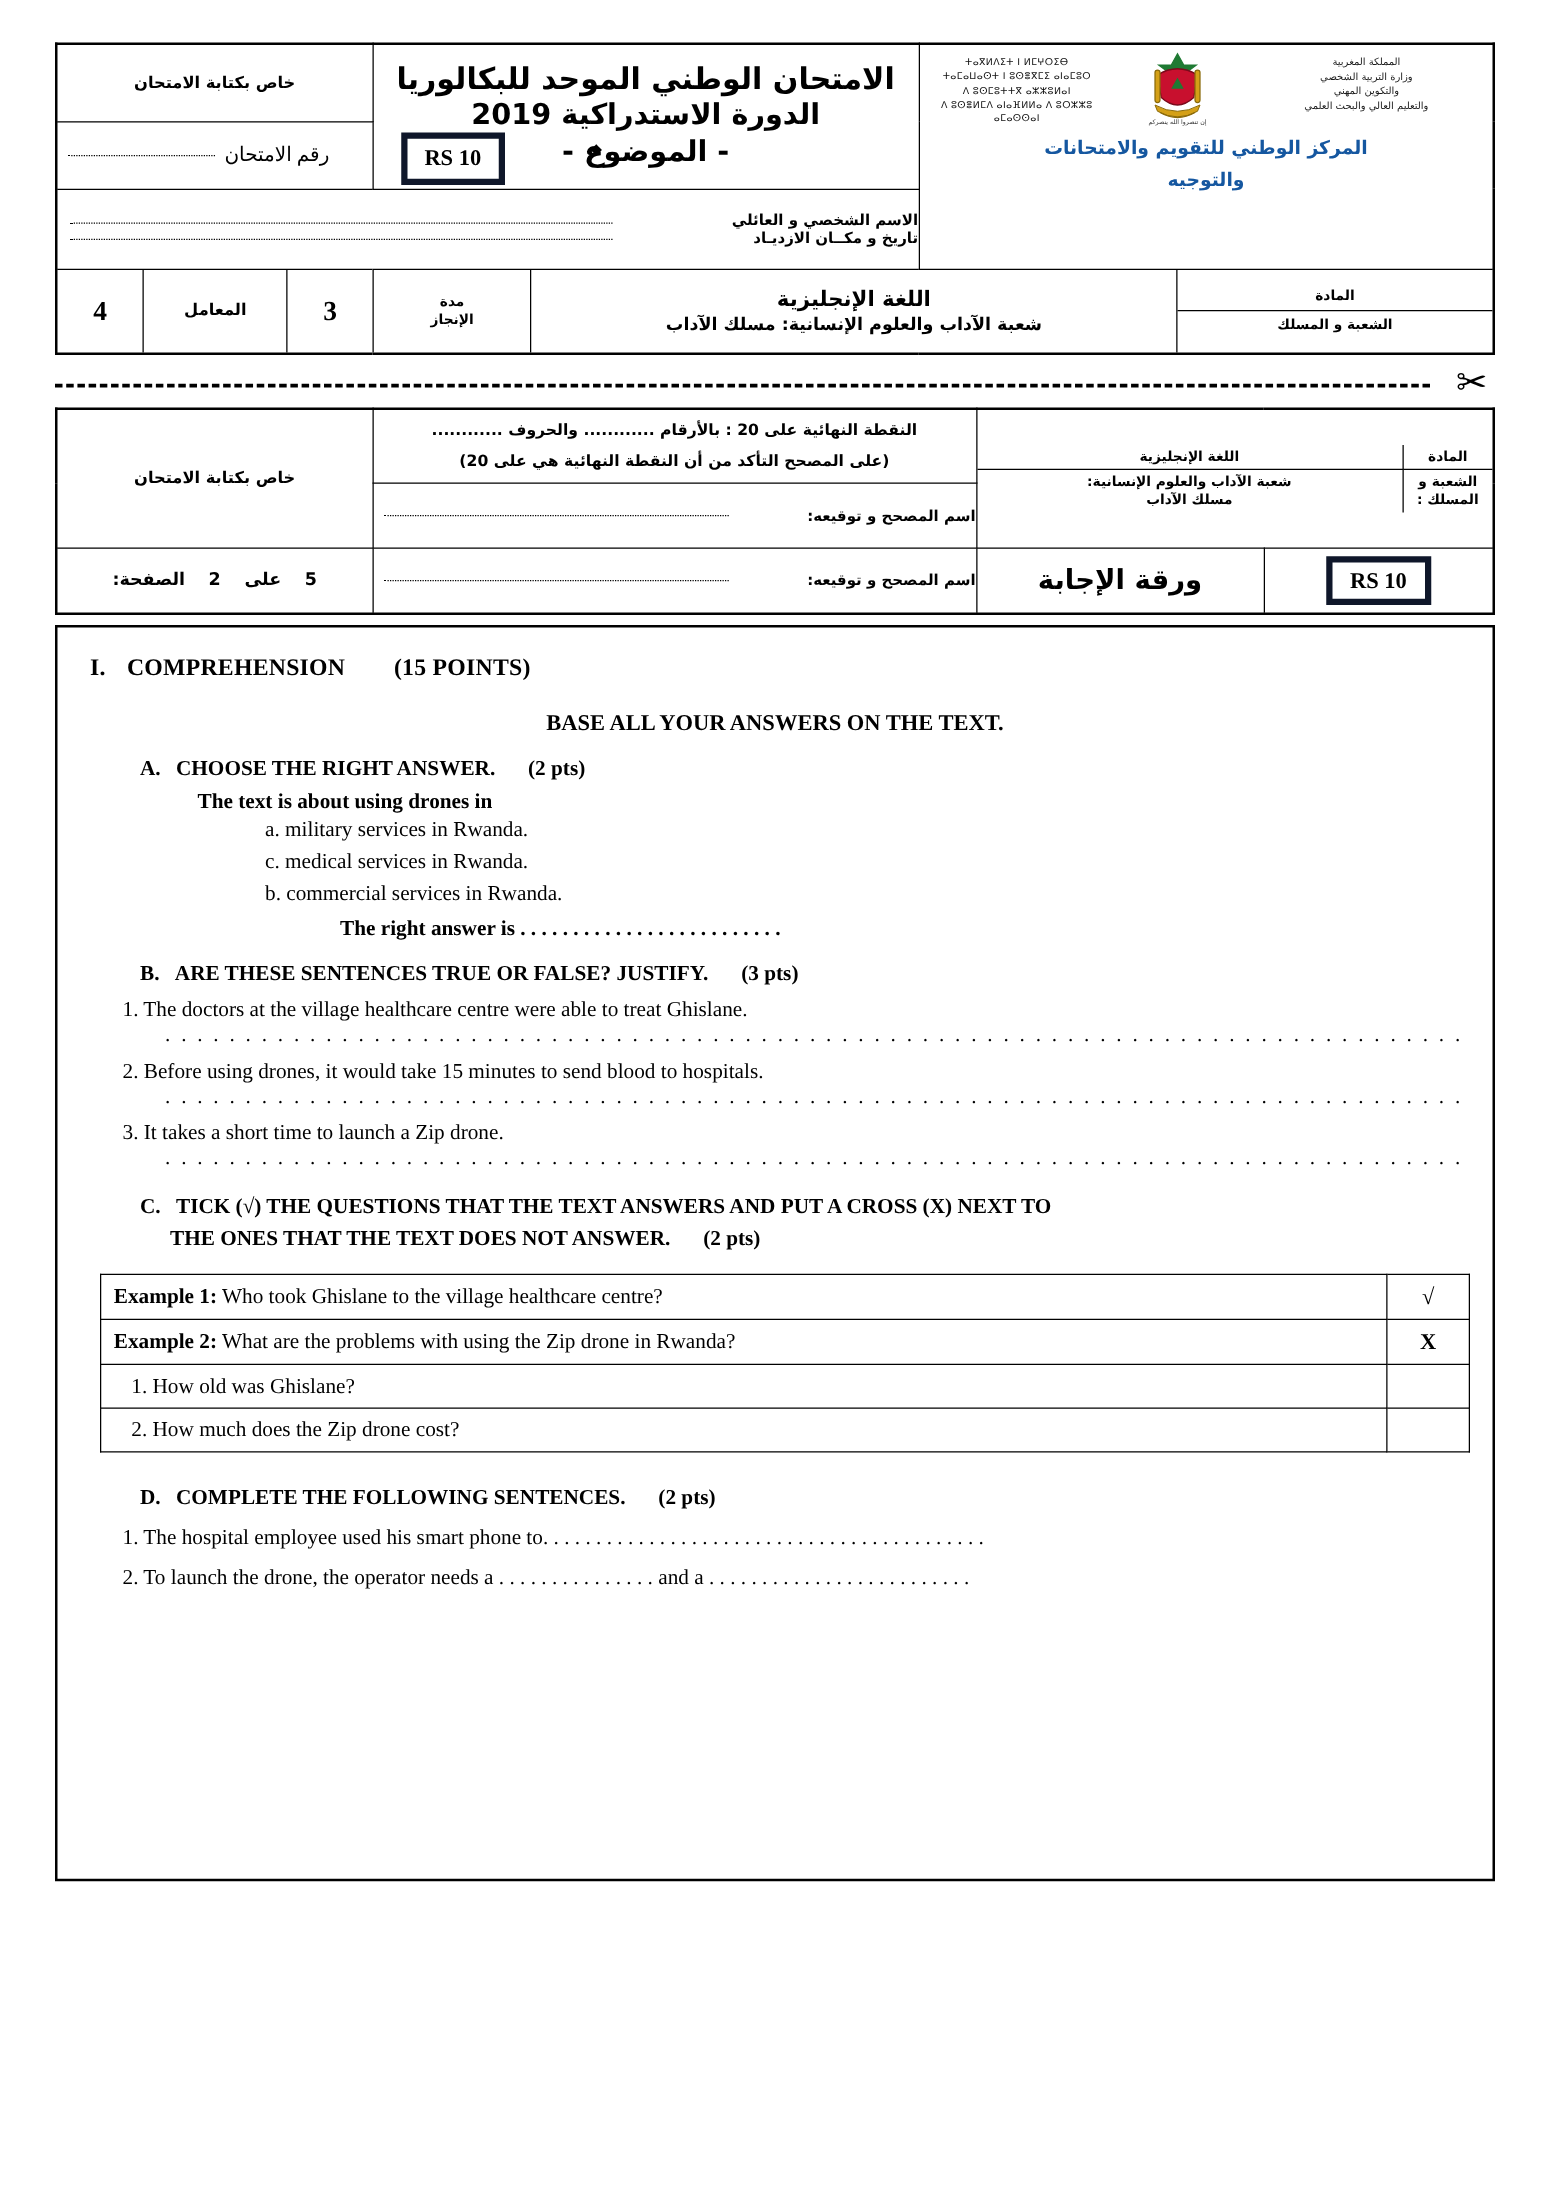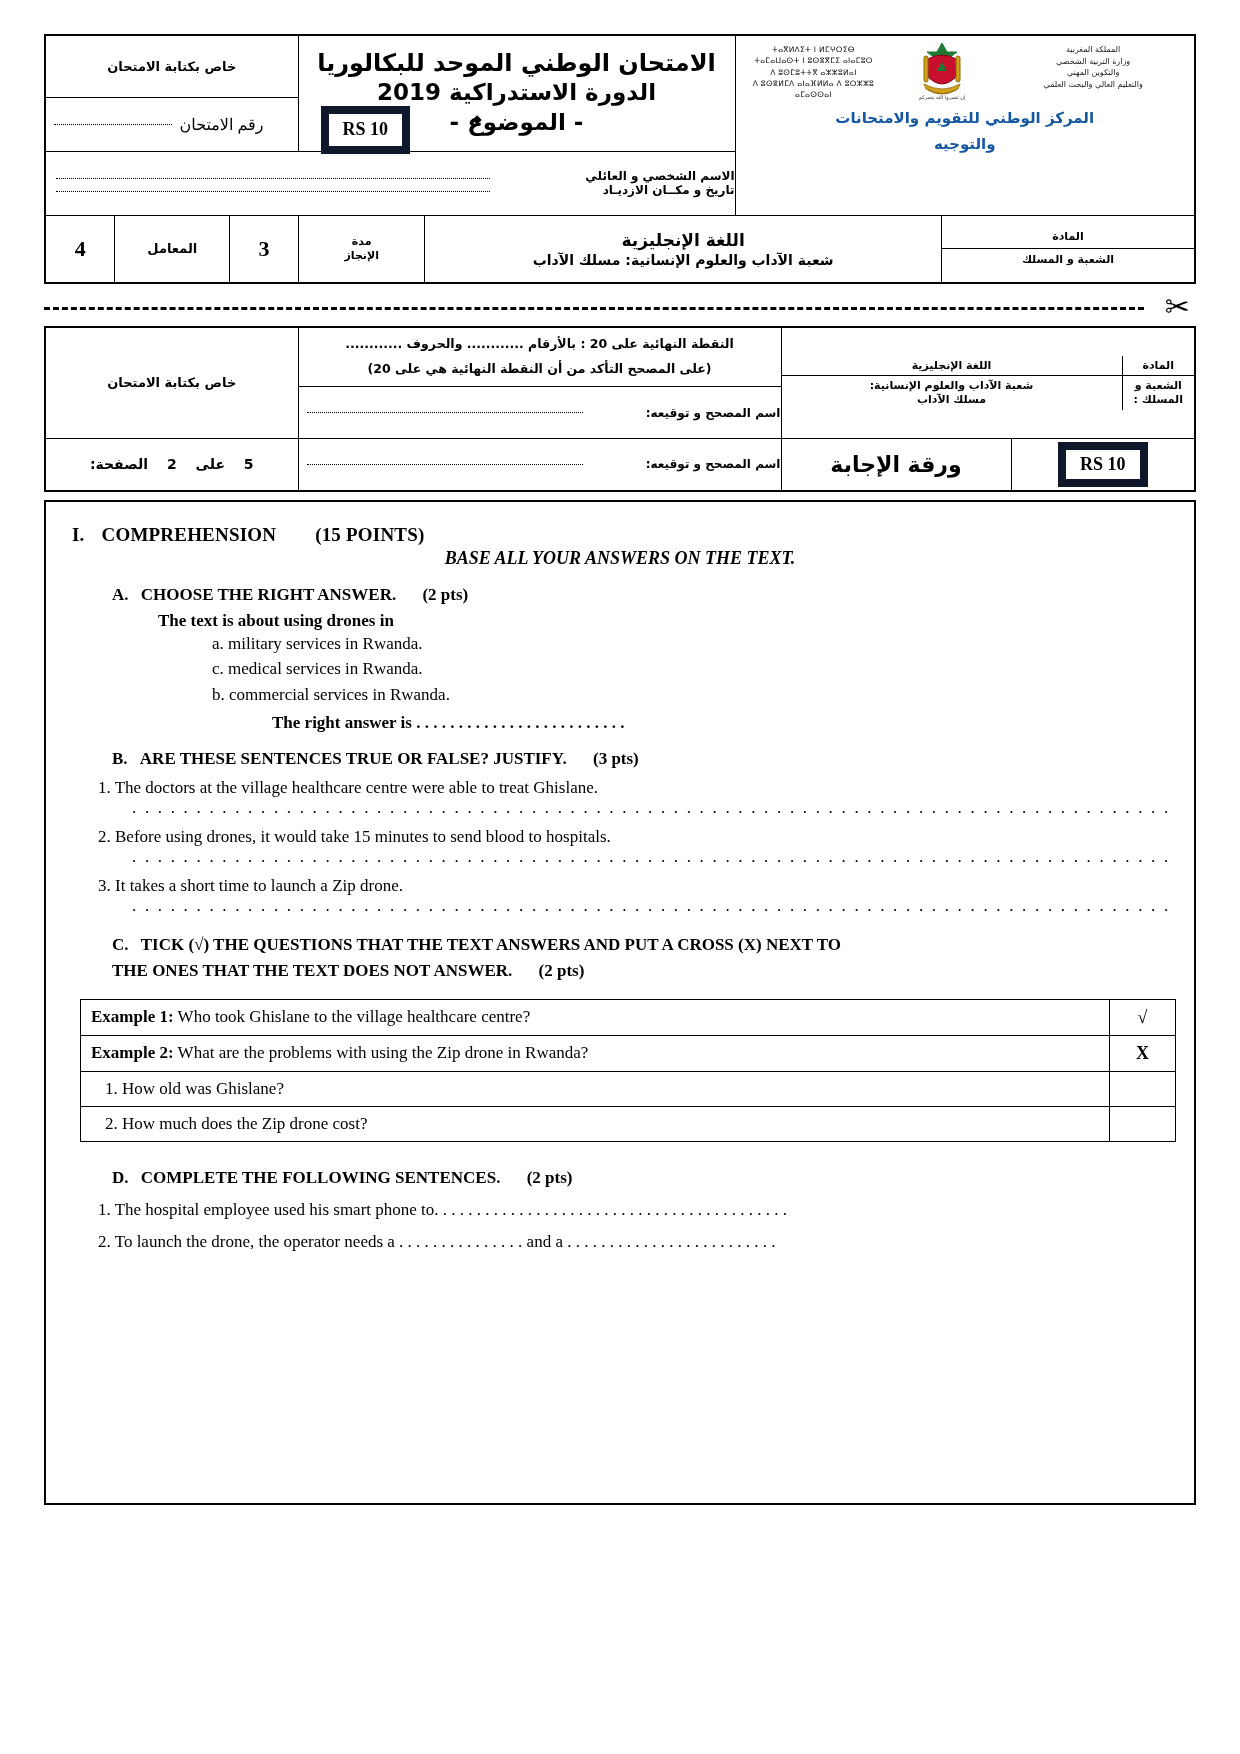--- a/index.html
+++ b/index.html
@@ -42,21 +42,21 @@
   .title-main {
     text-align: center;
     direction: rtl;
     font-family: "DejaVu Sans", sans-serif;
     font-weight: bold;
   }
   .title-main .l1 { font-size: 24px; line-height: 1.25; }
   .title-main .l2 { font-size: 23px; line-height: 1.3; }
   .title-main .l3 { font-size: 23px; line-height: 1.3; }
   .rs-badge {
-    border: 8px solid #0f172a;
+    border: 5px solid #0f172a;
     display: inline-block;
     padding: 4px 14px;
     font-family: "Liberation Serif", serif;
     font-weight: bold;
     font-size: 18px;
     background: #fff;
   }
 
   .ministry {
     direction: rtl;
@@ -172,24 +172,23 @@
     font-family: "Liberation Serif", serif;
   }
   .sec-title {
     font-weight: bold;
     font-size: 19px;
     letter-spacing: 0.2px;
   }
   .sec-title .pts { margin-left: 34px; }
   .base-all {
     text-align: center;
-    font-style: italic;
     font-weight: bold;
     font-size: 18px;
-    margin-top: 2px;
+    margin-top: 22px;
   }
   .sub-head {
     font-weight: bold;
     font-size: 17px;
     margin-top: 16px;
   }
   .sub-head .pts { margin-left: 22px; }
   .qtext { font-size: 17px; margin-top: 6px; font-weight: bold; }
   .indent1 { margin-left: 40px; }
   .indent2 { margin-left: 86px; }
@@ -461,21 +460,21 @@
     <div class="tf-item">1.  The doctors at the village healthcare centre were able to treat Ghislane.</div>
     <div class="tf-dots">. . . . . . . . . . . . . . . . . . . . . . . . . . . . . . . . . . . . . . . . . . . . . . . . . . . . . . . . . . . . . . . . . . . . . . . . . . . . . . . . . . . . . .</div>
     <div class="tf-item">2.  Before using drones, it would take 15 minutes to send blood to hospitals.</div>
     <div class="tf-dots">. . . . . . . . . . . . . . . . . . . . . . . . . . . . . . . . . . . . . . . . . . . . . . . . . . . . . . . . . . . . . . . . . . . . . . . . . . . . . . . . . . . . . .</div>
     <div class="tf-item">3.  It takes a short time to launch a Zip drone.</div>
     <div class="tf-dots">. . . . . . . . . . . . . . . . . . . . . . . . . . . . . . . . . . . . . . . . . . . . . . . . . . . . . . . . . . . . . . . . . . . . . . . . . . . . . . . . . . . . . .</div>
 
     <div class="sub-head indent1" style="line-height:1.55;">
       <span>C.</span>
       <span style="margin-left:8px;">TICK (√) THE QUESTIONS THAT THE TEXT ANSWERS AND PUT A CROSS (X) NEXT TO</span>
-      <div style="">
+      <div style="margin-left:24px;">
         <span>THE ONES THAT THE TEXT DOES NOT ANSWER.</span>
         <span class="pts">(2 pts)</span>
       </div>
     </div>
 
     <table class="qtable">
       <tbody>
           <tr>
         <td>
           <span class="ex-label">Example 1:</span>

